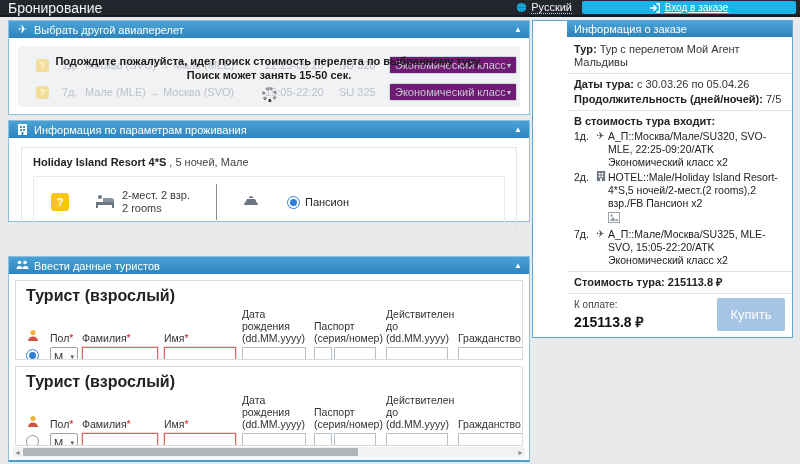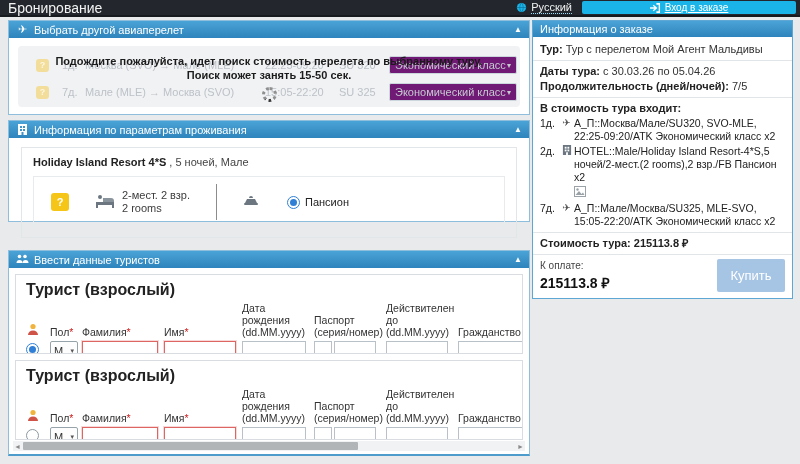--- a/index.html
+++ b/index.html
@@ -67,21 +67,21 @@
   .vdiv { width:1px; height:36px; background:#8c8c8c; margin:0 26px; flex:none; }
   .mealicon { flex:none; }
   .radio { width:13px; height:13px; border:1px solid #8c98a0; border-radius:50%; background:#fff;
            display:inline-block; position:relative; flex:none; cursor:pointer; }
   .radio.sel { border-color:#2f7fd6; }
   .radio.sel::after { content:""; position:absolute; left:2px; top:2px; width:7px; height:7px;
                       border-radius:50%; background:#2f7fd6; }
   .meal-radio { margin-left:28px; }
   .meal-label { margin-left:5px; color:#222; }
   
-  .panel3 { left:8px; top:250px; width:522px; height:206px; border-bottom:2px solid #4e9ccb; }
+  .panel3 { left:8px; top:256px; width:522px; height:206px; border-bottom:2px solid #4e9ccb; }
   .p3content { position:relative; padding:6px 6px 0; height:187px; }
   .tcard { border:1px solid #d9dde1; padding:6px 10px 3px; overflow:hidden; height:80px; margin-bottom:6px; }
   .ttitle { font-weight:bold; font-size:16px; color:#222; }
   .lrow { display:flex; align-items:flex-end; margin-top:3px; font-size:10.5px; color:#333; }
   .irow { display:flex; align-items:center; margin-top:3px; }
   .c-ic { width:24px; flex:none; }
   .c-gen { width:32px; flex:none; }
   .c-sur { width:82px; flex:none; }
   .c-nam { width:78px; flex:none; }
   .c-bir { width:72px; flex:none; }
@@ -99,21 +99,21 @@
   .w76 { width:76px; } .w72 { width:72px; } .w64 { width:64px; }
   .w18 { width:18px; } .w42 { width:42px; margin-left:2px; }
   .w62 { width:62px; } .w88 { width:88px; }
   .hscroll { position:absolute; left:4px; right:4px; bottom:4px; height:10px; background:#f1f2f3;
              display:flex; align-items:center; }
   .harrow { width:9px; font-size:7px; color:#8a8a8a; text-align:center; cursor:pointer; }
   .htrack { flex:1; height:10px; position:relative; cursor:pointer; }
   .hthumb { position:absolute; left:1px; top:1px; width:335px; height:8px; background:#b2b5b8;
             border-radius:1px; cursor:grab; }
   
-  .orderp { left:532px; top:20px; width:261px; border:1px solid #5ea6d4; }
+  .orderp { left:532px; top:20px; width:261px; border:1px solid #5ea6d4;padding-left:34px; }
   .ohead { height:16px; background:linear-gradient(#4aa3d6,#2e84bc); color:#fff;
            display:flex; align-items:center; padding:0 7px; }
   .obody { padding:4px 7px 6px; }
   .oline { margin:2px 0; line-height:13px; }
   .oline b { color:#222; }
   .odiv { border-top:1px solid #e2e5e8; margin:4px -7px; }
   .oitem { display:flex; margin:2px 0; }
   .oday { width:19px; flex:none; font-size:10.5px; color:#222; }
   .oicn { width:15px; flex:none; text-align:center; font-size:10px; color:#555; }
   .otext { flex:1; font-size:10.5px; line-height:13px; color:#222; }

